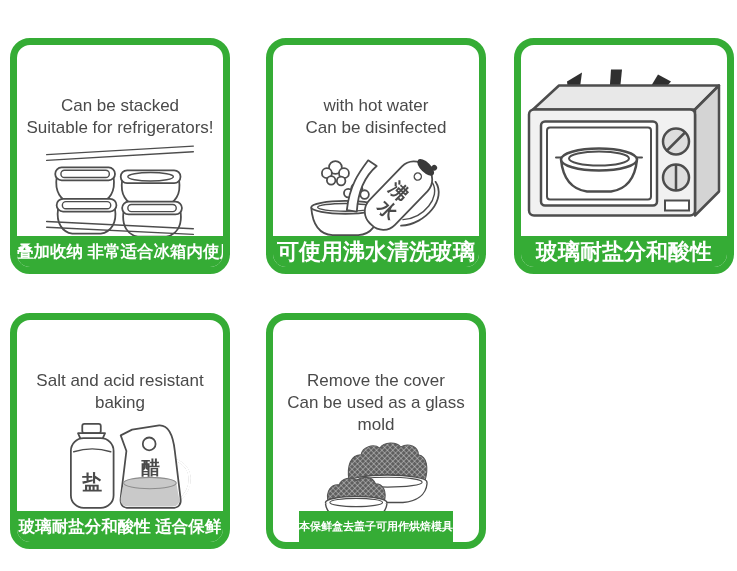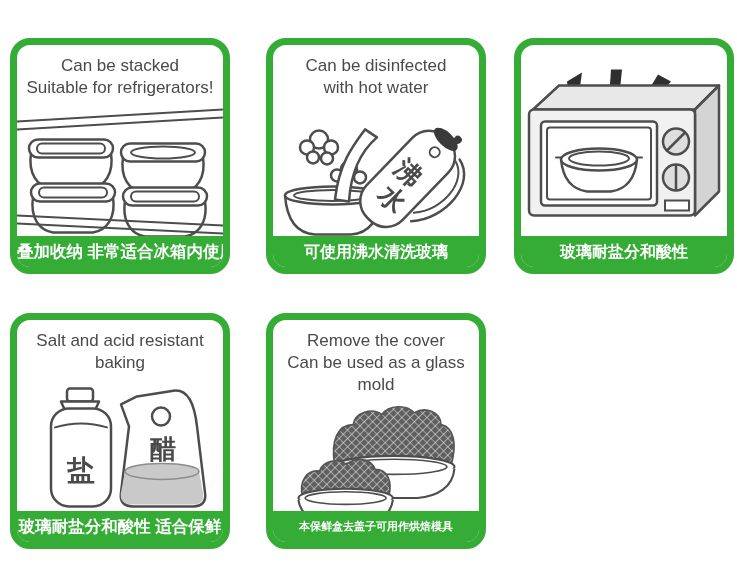--- a/index.html
+++ b/index.html
@@ -3,34 +3,34 @@
 <meta charset="utf-8">
 <style>
   html,body{margin:0;padding:0;background:#ffffff;}
   body{width:737px;height:571px;font-family:"Liberation Sans","DejaVu Sans",sans-serif;}
   .stage{position:relative;width:737px;height:571px;background:#ffffff;overflow:hidden;}
   .panel{
     position:absolute;width:220px;height:236px;box-sizing:border-box;
     border:7px solid #35ac35;border-radius:20px;background:#ffffff;
     display:flex;flex-direction:column;overflow:hidden;
   }
-  .title{padding-top:10px;text-align:center;color:#4a4a4a;font-size:17px;line-height:1.3;font-weight:400;}
+  .title{padding-top:10px;text-align:center;color:#4a4a4a;font-size:17px;line-height:1.3;font-weight:400;margin-top:40px;}
   .illus{flex:1 1 auto;width:100%;min-height:0;display:block;}
   .banner{
     flex:0 0 auto;height:31px;line-height:31px;text-align:center;
     color:#ffffff;font-weight:700;background:#35ac35;white-space:nowrap;overflow:hidden;
   }
-  .banner-lg{font-size:16px;}
+  .banner-lg{font-size:22px;}
   .banner-sm{font-size:16.5px;}
   .banner-xs{font-size:11px;}
   .p1{left:10px;top:38px;}
   .p2{left:266px;top:38px;}
   .p3{left:514px;top:38px;}
   .p4{left:10px;top:313px;}
-  .p5{left:266px;top:313px;}
+  .p5{left:266px;top:313px;align-items:center;}
   svg .ln{stroke:#4d4d4d;stroke-width:2.5;fill:none;stroke-linecap:round;stroke-linejoin:round;}
   svg .th{stroke:#4d4d4d;stroke-width:2;fill:none;stroke-linecap:round;stroke-linejoin:round;}
   svg .wh{fill:#ffffff;stroke:#4d4d4d;stroke-width:2.5;stroke-linejoin:round;}
   svg text{font-family:"Liberation Sans","DejaVu Sans",sans-serif;}
 </style>
 </head>
 <body>
 
 <div class="stage">
 
@@ -65,22 +65,22 @@
         <rect class="th" x="-34" y="-6" width="68" height="10" rx="5"></rect>
       </g>
       <path class="th" d="M0,116 L206,126"></path>
         <path class="th" d="M0,124 L206,134"></path>
     </svg>
     <div class="banner banner-sm">叠加收纳 非常适合冰箱内使用</div>
   </section>
 
   <section class="panel p2">
     <div class="title">
+      <div>with hot water</div>
       <div>Can be disinfected</div>
-      <div>with hot water</div>
     </div>
     <svg class="illus" viewBox="0 0 206 136" aria-hidden="true">
 
       <g>
         <circle class="wh" cx="46" cy="40" r="9"></circle>
           <circle class="wh" cx="34" cy="48" r="7"></circle>
         <circle class="wh" cx="58" cy="48" r="7"></circle>
           <circle class="wh" cx="40" cy="58" r="6"></circle>
         <circle class="wh" cx="54" cy="59" r="6"></circle>
         <circle class="wh" cx="76" cy="70" r="8"></circle>

